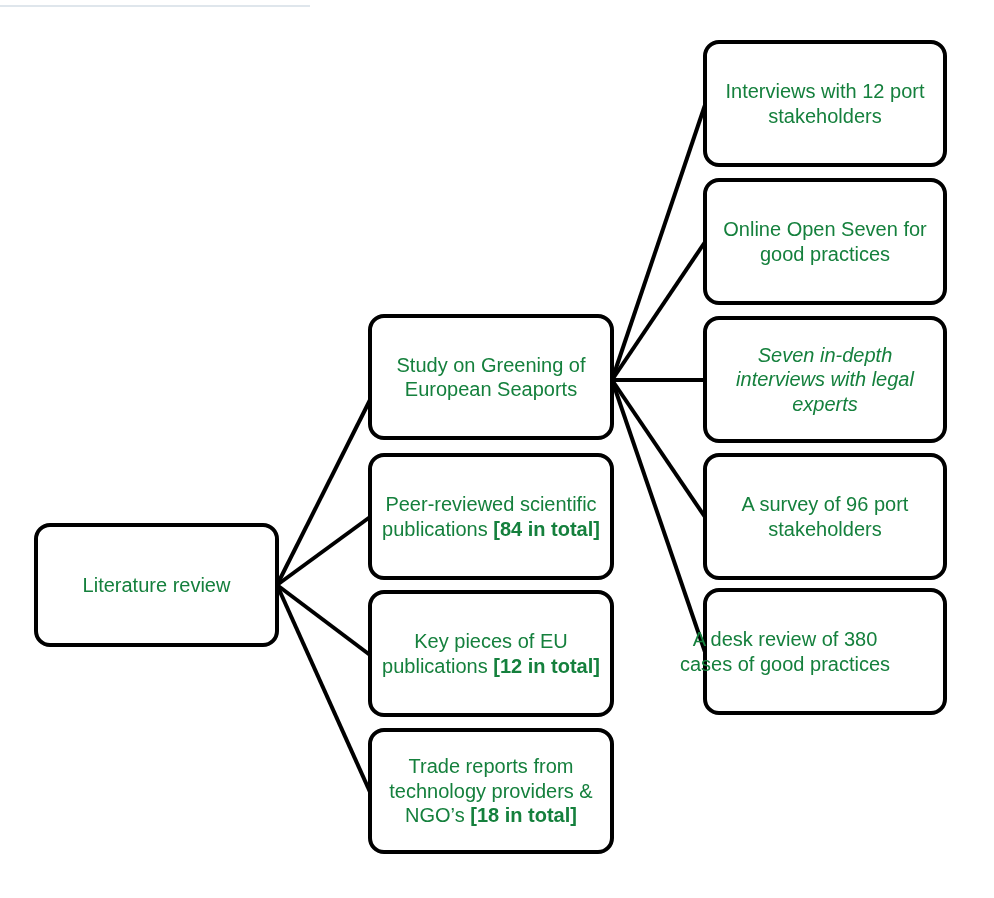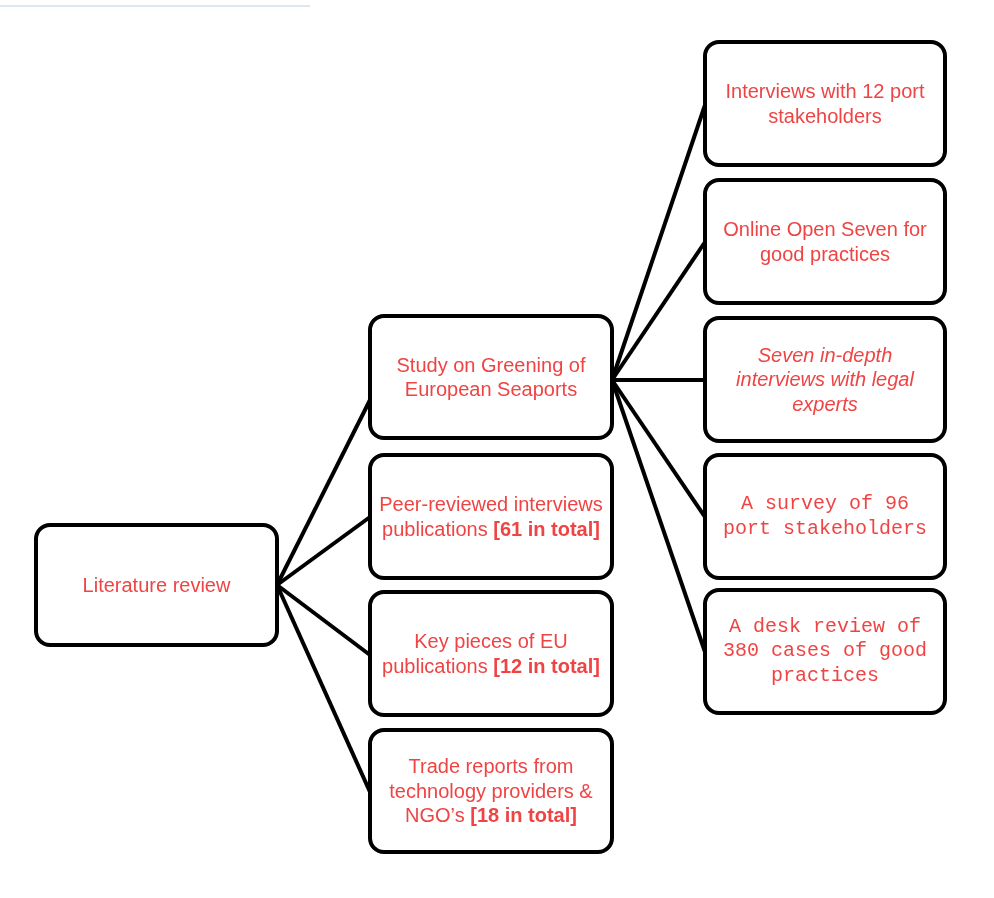--- a/index.html
+++ b/index.html
@@ -41,21 +41,21 @@
   .top-rule {
     stroke: #dfe6ec;
     stroke-width: 2;
   }
   .node-label {
     position: absolute;
     display: flex;
     align-items: center;
     justify-content: center;
     text-align: center;
-    color: #ef4444;
+    color: #15803d;
     font-family: "Liberation Sans", sans-serif;
     font-size: 20px;
     line-height: 1.22;
     font-weight: normal;
     box-sizing: border-box;
     padding: 0 7px;
     white-space: pre-line;
     pointer-events: none;
   }
   .node-label .em {
@@ -92,23 +92,23 @@
         <rect class="node-box" x="705" y="180" width="240" height="123" rx="14" ry="14"></rect>
         <rect class="node-box" x="705" y="318" width="240" height="123" rx="14" ry="14"></rect>
         <rect class="node-box" x="705" y="455" width="240" height="123" rx="14" ry="14"></rect>
         <rect class="node-box" x="705" y="590" width="240" height="123" rx="14" ry="14"></rect>
       </g>
   </svg>
 
   <div id="label-layer">
       <div class="node-label" style="left: 36px; top: 525px; width: 241px; height: 120px;"><div><span>Literature review</span></div></div>
       <div class="node-label" style="left: 370px; top: 316px; width: 242px; height: 122px; text-align: center;"><div><span>Study on Greening of European Seaports</span></div></div>
-      <div class="node-label" style="left: 370px; top: 455px; width: 242px; height: 123px;"><div><span>Peer-reviewed interviews publications </span><span class="em">[61 in total]</span></div></div>
+      <div class="node-label" style="left: 370px; top: 455px; width: 242px; height: 123px;"><div><span>Peer-reviewed scientific publications </span><span class="em">[84 in total]</span></div></div>
       <div class="node-label" style="left: 370px; top: 592px; width: 242px; height: 123px;"><div><span>Key pieces of EU publications </span><span class="em">[12 in total]</span></div></div>
       <div class="node-label" style="left: 370px; top: 730px; width: 242px; height: 122px;"><div><span>Trade reports from technology providers &amp; NGO’s </span><span class="em">[18 in total]</span></div></div>
       <div class="node-label" style="left: 705px; top: 42px; width: 240px; height: 123px;"><div><span>Interviews with 12 port stakeholders</span></div></div>
       <div class="node-label" style="left: 705px; top: 180px; width: 240px; height: 123px;"><div><span>Online Open Seven for good practices</span></div></div>
       <div class="node-label" style="left: 705px; top: 318px; width: 240px; height: 123px; font-style: italic;"><div><span>Seven in-depth interviews with legal experts</span></div></div>
-      <div class="node-label" style="left: 705px; top: 455px; width: 240px; height: 123px; font-family: Liberation Mono, monospace;"><div><span>A survey of 96 port stakeholders</span></div></div>
-      <div class="node-label" style="left: 705px; top: 590px; width: 240px; height: 123px; font-family: Liberation Mono, monospace;"><div><span>A desk review of 380 cases of good practices</span></div></div>
+      <div class="node-label" style="left: 705px; top: 455px; width: 240px; height: 123px;"><div><span>A survey of 96 port stakeholders</span></div></div>
+      <div class="node-label" style="left: 665px; top: 590px; width: 240px; height: 123px;"><div><span>A desk review of 380 cases of good practices</span></div></div>
     </div>
 
 </div>
 
 </body></html>

